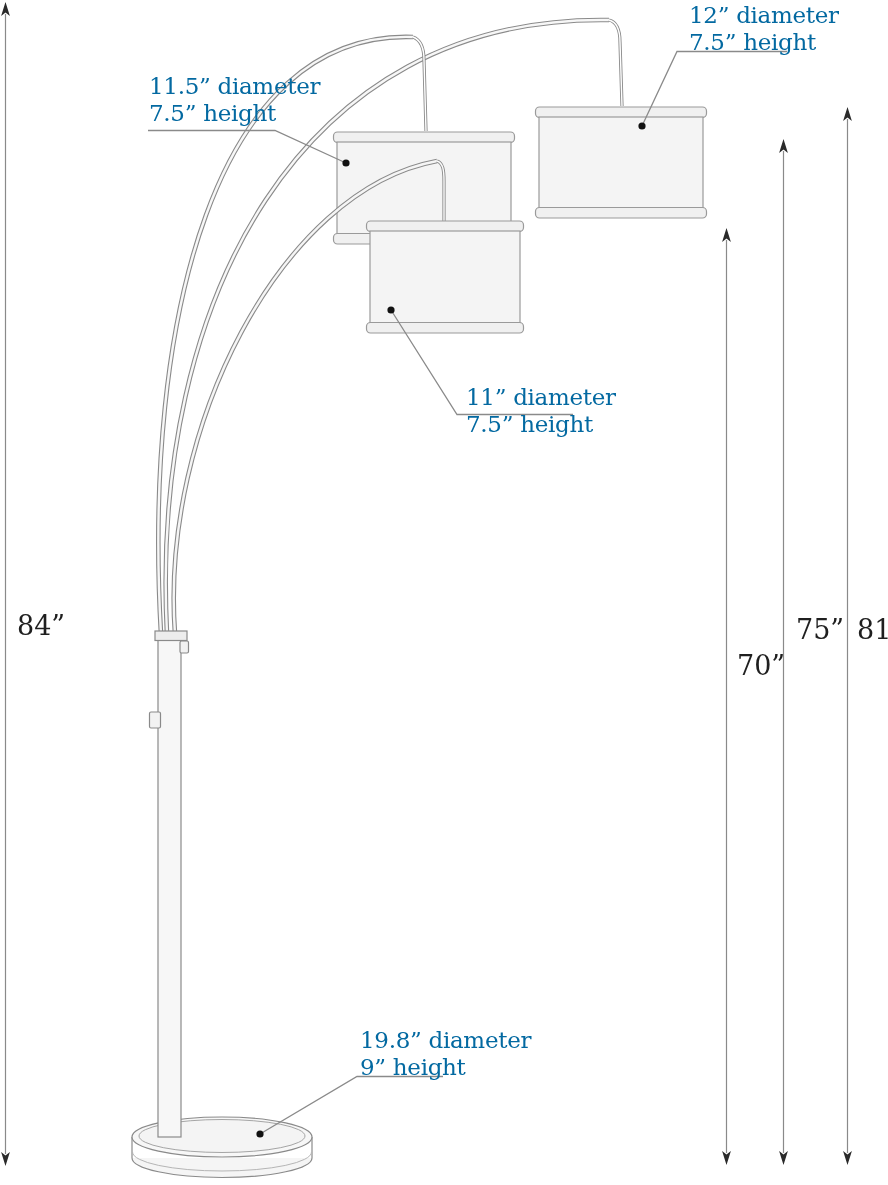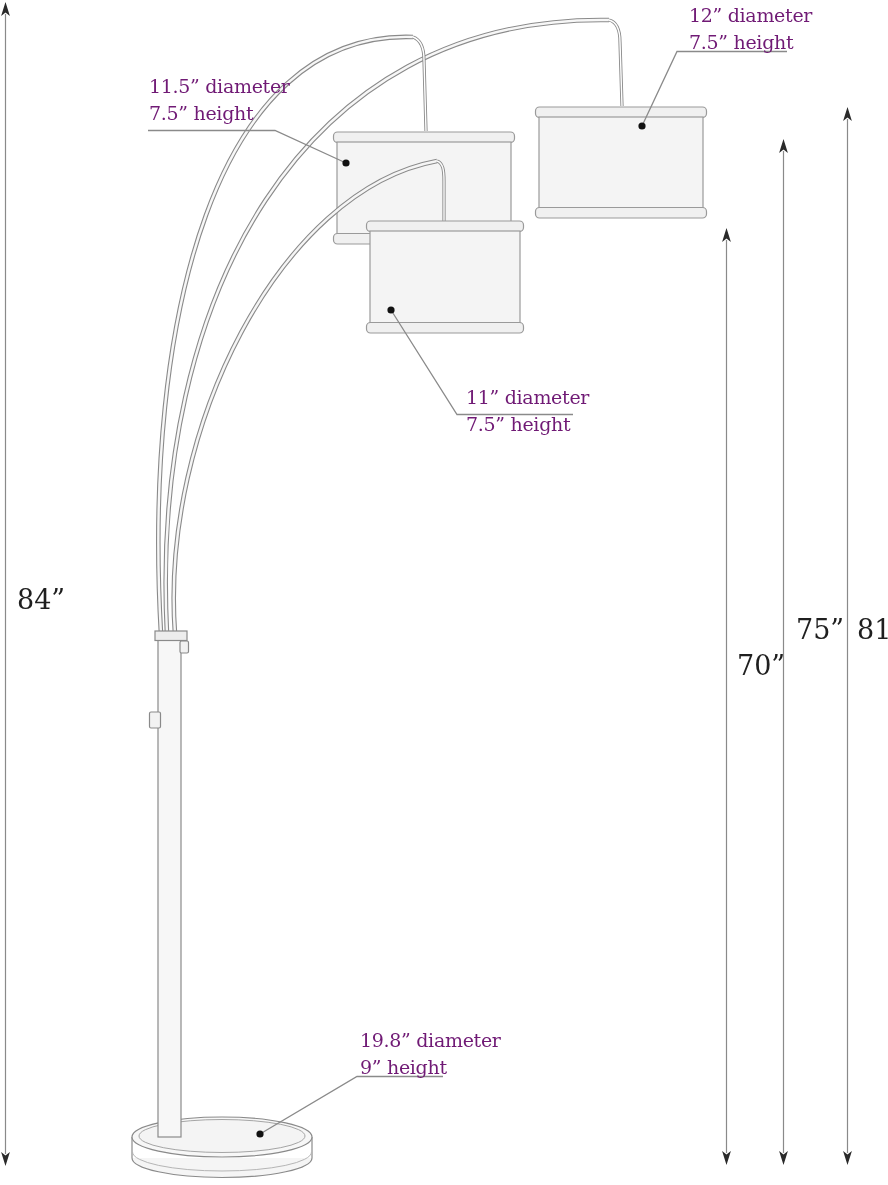--- a/index.html
+++ b/index.html
@@ -7,24 +7,24 @@
     position:relative;
     width:888px;height:1185px;
     background:#ffffff;
     font-family:"DejaVu Serif","Liberation Serif",serif;
     color:#1f1f1f;
     overflow:hidden;
   }
   .stage svg{position:absolute;left:0;top:0;}
   .ann{
     position:absolute;
-    font-size:19px;
+    font-size:23px;
     line-height:27px;
     letter-spacing:-0.3px;
-    color:#701a75;
+    color:#0369a1;
     white-space:nowrap;
   }
   .dim-label{
     position:absolute;
     font-size:27px;
     line-height:28px;
     color:#1f1f1f;
     white-space:nowrap;
   }
 </style>
@@ -143,18 +143,18 @@
   <div class="ann" style="left:466px;top:384px;">
     <div>11” diameter</div>
     <div>7.5” height</div>
   </div>
 
   <div class="ann" style="left:360px;top:1027px;">
     <div>19.8” diameter</div>
     <div>9” height</div>
   </div>
 
-  <div class="dim-label" style="left:17px;top:586px;">84”</div>
+  <div class="dim-label" style="left:17px;top:612px;">84”</div>
   <div class="dim-label" style="left:737px;top:652px;">70”</div>
   <div class="dim-label" style="left:796px;top:616px;">75”</div>
   <div class="dim-label" style="left:857px;top:616px;">81”</div>
 
 </div>
 
 </body></html>

